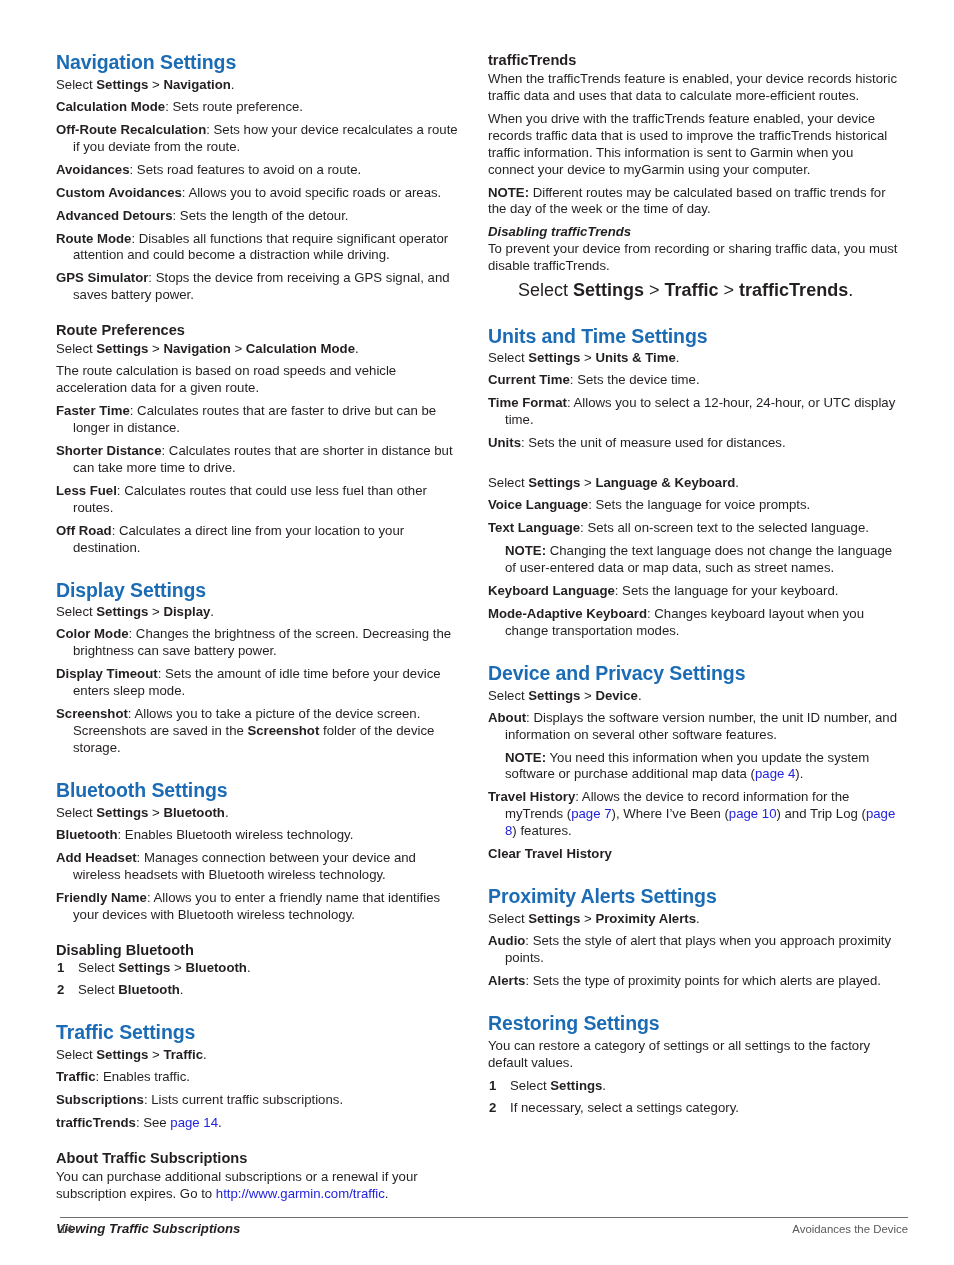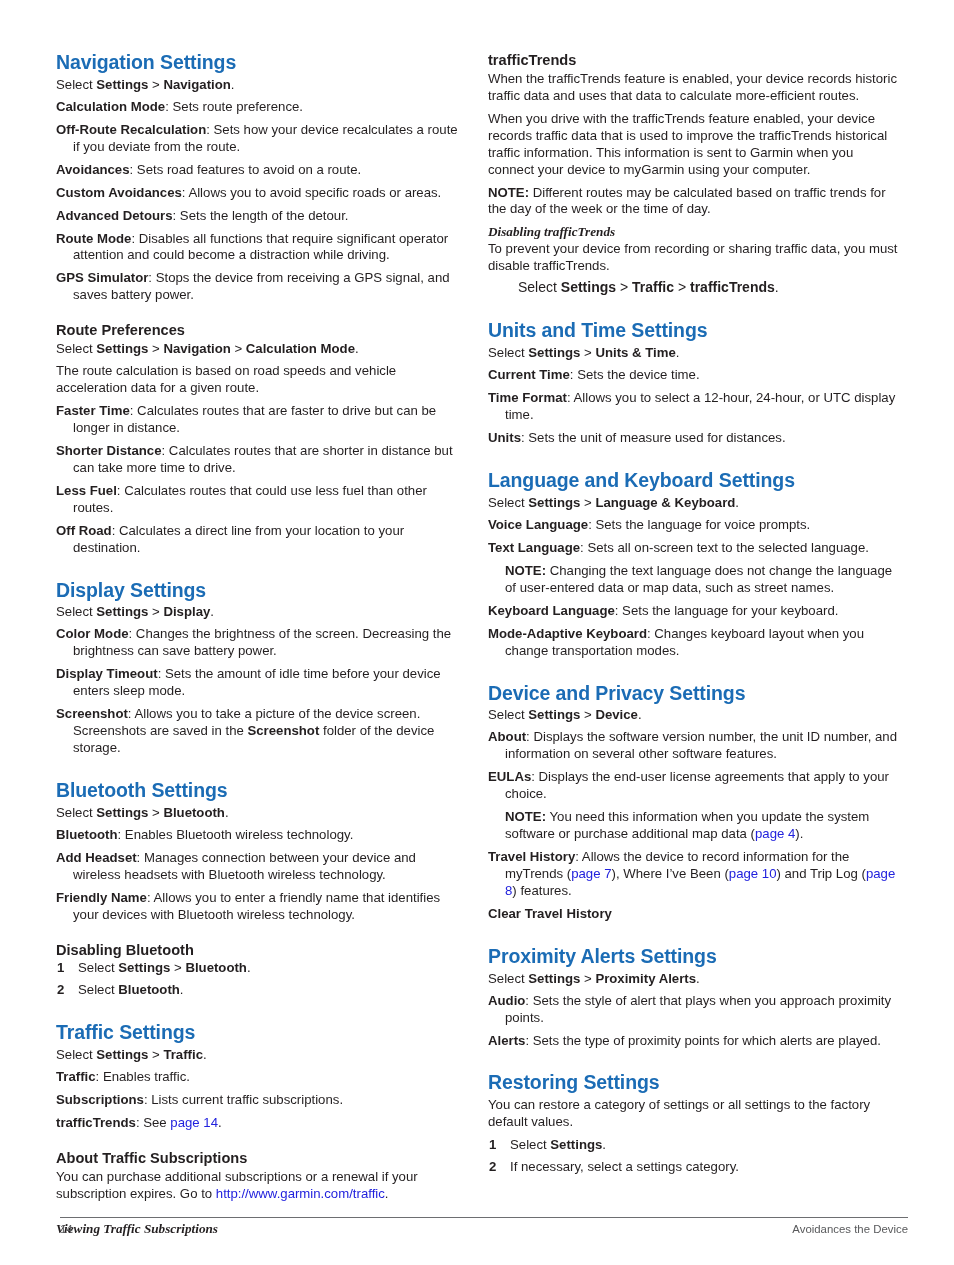--- a/index.html
+++ b/index.html
@@ -52,21 +52,20 @@
     margin: 0 0 2px 0;
   }
   .sub-spacer { height: 12px; }
   h3.subsub {
     color: #231f20;
     font-size: 13.2px;
     line-height: 1.15;
     font-weight: bold;
     font-style: italic;
     margin: 0 0 1px 0;
-    font-family: Liberation Serif, serif;
   }
   .subsub-spacer { height: 12px; }
 
   
   p.body {
     font-size: 13.2px;
     line-height: 1.285;
     margin: 0 0 6px 0;
   }
   p.tight { margin-bottom: 5px; }
@@ -82,21 +81,21 @@
   p.note-indent {
     margin: 0 0 6px 0;
     padding-left: 17px;
     font-size: 13.2px;
     line-height: 1.285;
   }
   
   p.step-indent {
     margin: 0 0 6px 0;
     padding-left: 30px;
-    font-size: 14px;
+    font-size: 18px;
     line-height: 1.285;
   }
   b, strong { font-weight: bold; }
 
   
   ol.steps {
     margin: 0 0 6px 0;
     padding: 0;
     list-style: none;
     counter-reset: step;
@@ -223,35 +222,33 @@
 
       <div class="sect-spacer"></div>
       <h1 class="sect">Units and Time Settings</h1>
       <p class="body tight"><span>Select </span><b>Settings</b><span> &gt; </span><b>Units &amp; Time</b><span>.</span></p>
 
       <p class="hang"><b>Current Time</b><span>: Sets the device time.</span></p>
       <p class="hang"><b>Time Format</b><span>: Allows you to select a 12-hour, 24-hour, or UTC display time.</span></p>
       <p class="hang"><b>Units</b><span>: Sets the unit of measure used for distances.</span></p>
 
       <div class="sect-spacer"></div>
-      <h1 class="sect">Language and Keyboard Settings</h1>
       <p class="body tight"><span>Select </span><b>Settings</b><span> &gt; </span><b>Language &amp; Keyboard</b><span>.</span></p>
 
       <p class="hang"><b>Voice Language</b><span>: Sets the language for voice prompts.</span></p>
       <p class="hang"><b>Text Language</b><span>: Sets all on-screen text to the selected language.</span></p>
       <p class="note-indent"><b>NOTE:</b><span> Changing the text language does not change the language of user-entered data or map data, such as street names.</span></p>
       <p class="hang"><b>Keyboard Language</b><span>: Sets the language for your keyboard.</span></p>
       <p class="hang"><b>Mode-Adaptive Keyboard</b><span>: Changes keyboard layout when you change transportation modes.</span></p>
 
       <div class="sect-spacer"></div>
       <h1 class="sect">Device and Privacy Settings</h1>
       <p class="body tight"><span>Select </span><b>Settings</b><span> &gt; </span><b>Device</b><span>.</span></p>
 
       <p class="hang"><b>About</b><span>: Displays the software version number, the unit ID number, and information on several other software features.</span></p>
-      <p class="hang"><b>EULAs</b><span>: Displays the end-user license agreements that apply to your choice.</span></p>
       <p class="note-indent"><b>NOTE:</b><span> You need this information when you update the system software or purchase additional map data (</span><a class="link" href="#">page 4</a><span>).</span></p>
       <p class="hang"><b>Travel History</b><span>: Allows the device to record information for the myTrends (</span><a class="link" href="#">page 7</a><span>), Where I’ve Been (</span><a class="link" href="#">page 10</a><span>) and Trip Log (</span><a class="link" href="#">page 8</a><span>) features.</span></p>
       <p class="body"><b>Clear Travel History</b></p>
 
       <div class="sect-spacer"></div>
       <h1 class="sect">Proximity Alerts Settings</h1>
       <p class="body tight"><span>Select </span><b>Settings</b><span> &gt; </span><b>Proximity Alerts</b><span>.</span></p>
 
       <p class="hang"><b>Audio</b><span>: Sets the style of alert that plays when you approach proximity points.</span></p>
       <p class="hang"><b>Alerts</b><span>: Sets the type of proximity points for which alerts are played.</span></p>

